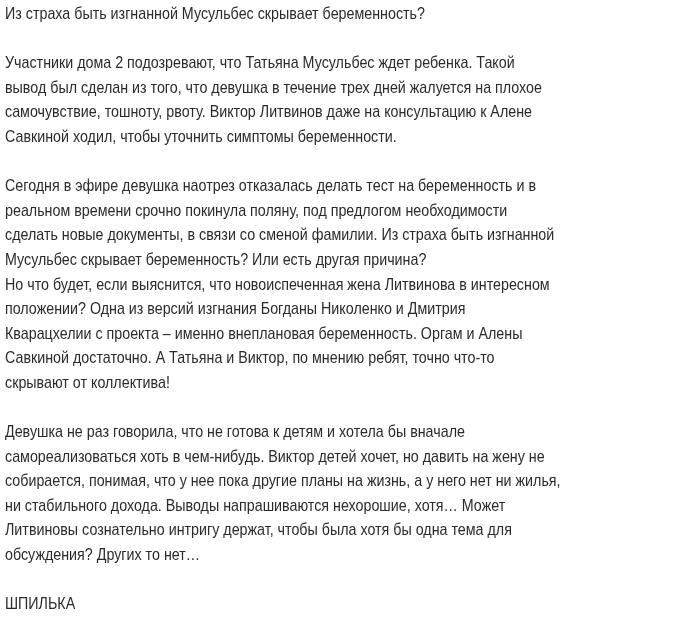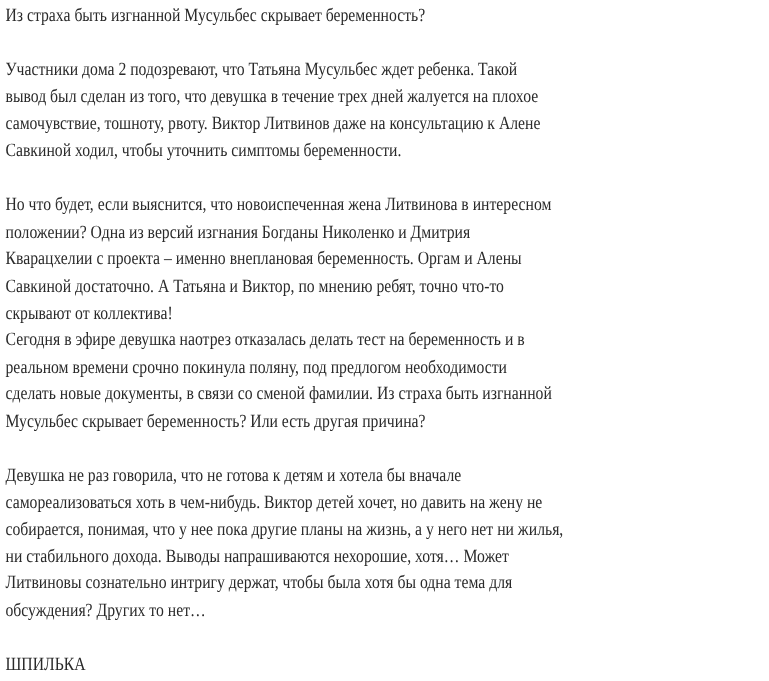--- a/index.html
+++ b/index.html
@@ -1,20 +1,20 @@
 <!DOCTYPE html>
 <html><head>
 <meta charset="utf-8">
 <style>
   html, body { margin: 0; padding: 0; background: #ffffff; }
   body { width: 699px; height: 619px; overflow: hidden; }
   .article {
     position: relative;
     padding: 2px 0 0 5px;
-    font-family: Liberation Serif, serif;
+    font-family: Liberation Sans, sans-serif;
     font-size: 17px;
     line-height: 24.6px;
     color: #2a2a2a;
   }
   .line {
     display: block;
     white-space: nowrap;
     height: 24.6px;
     transform-origin: left center;
     transform: scaleX(0.84);
@@ -30,32 +30,32 @@
 
   <div>
     <span class="line">Участники дома 2 подозревают, что Татьяна Мусульбес ждет ребенка. Такой</span>
     <span class="line">вывод был сделан из того, что девушка в течение трех дней жалуется на плохое</span>
     <span class="line">самочувствие, тошноту, рвоту. Виктор Литвинов даже на консультацию к Алене</span>
     <span class="line">Савкиной ходил, чтобы уточнить симптомы беременности.</span>
   </div>
   <div class="blank"></div>
 
   <div>
+    <span class="line">Сегодня в эфире девушка наотрез отказалась делать тест на беременность и в</span>
+    <span class="line">реальном времени срочно покинула поляну, под предлогом необходимости</span>
+    <span class="line">сделать новые документы, в связи со сменой фамилии. Из страха быть изгнанной</span>
+    <span class="line">Мусульбес скрывает беременность? Или есть другая причина?</span>
+  </div>
+
+  <div>
     <span class="line">Но что будет, если выяснится, что новоиспеченная жена Литвинова в интересном</span>
     <span class="line">положении? Одна из версий изгнания Богданы Николенко и Дмитрия</span>
     <span class="line">Кварацхелии с проекта – именно внеплановая беременность. Оргам и Алены</span>
     <span class="line">Савкиной достаточно. А Татьяна и Виктор, по мнению ребят, точно что-то</span>
     <span class="line">скрывают от коллектива!</span>
-  </div>
-
-  <div>
-    <span class="line">Сегодня в эфире девушка наотрез отказалась делать тест на беременность и в</span>
-    <span class="line">реальном времени срочно покинула поляну, под предлогом необходимости</span>
-    <span class="line">сделать новые документы, в связи со сменой фамилии. Из страха быть изгнанной</span>
-    <span class="line">Мусульбес скрывает беременность? Или есть другая причина?</span>
   </div>
   <div class="blank"></div>
 
   <div>
     <span class="line">Девушка не раз говорила, что не готова к детям и хотела бы вначале</span>
     <span class="line">самореализоваться хоть в чем-нибудь. Виктор детей хочет, но давить на жену не</span>
     <span class="line">собирается, понимая, что у нее пока другие планы на жизнь, а у него нет ни жилья,</span>
     <span class="line">ни стабильного дохода. Выводы напрашиваются нехорошие, хотя… Может</span>
     <span class="line">Литвиновы сознательно интригу держат, чтобы была хотя бы одна тема для</span>
     <span class="line">обсуждения? Других то нет…</span>

